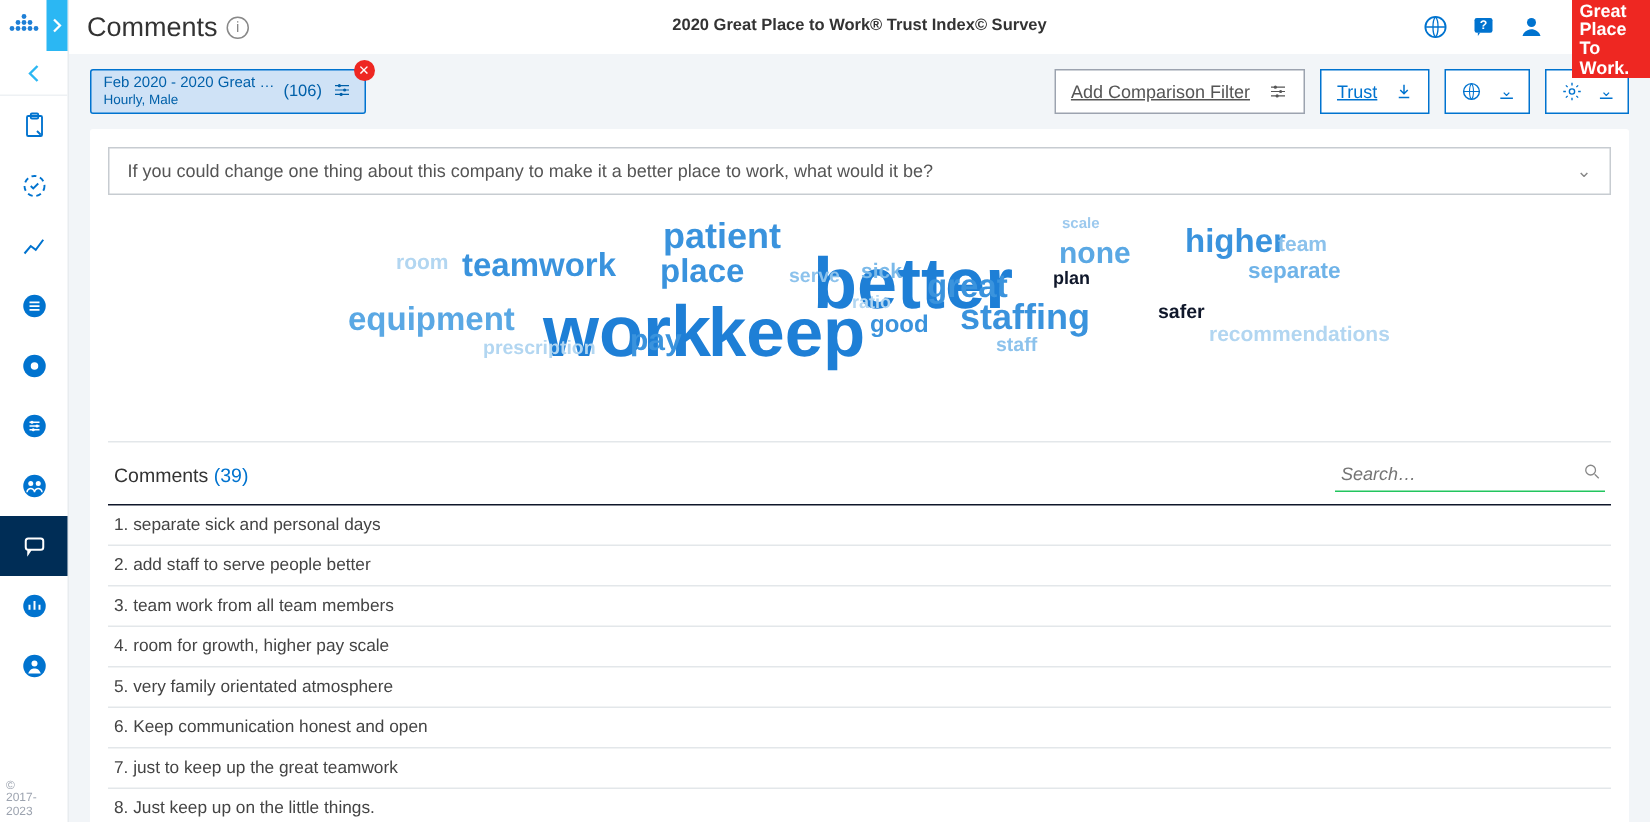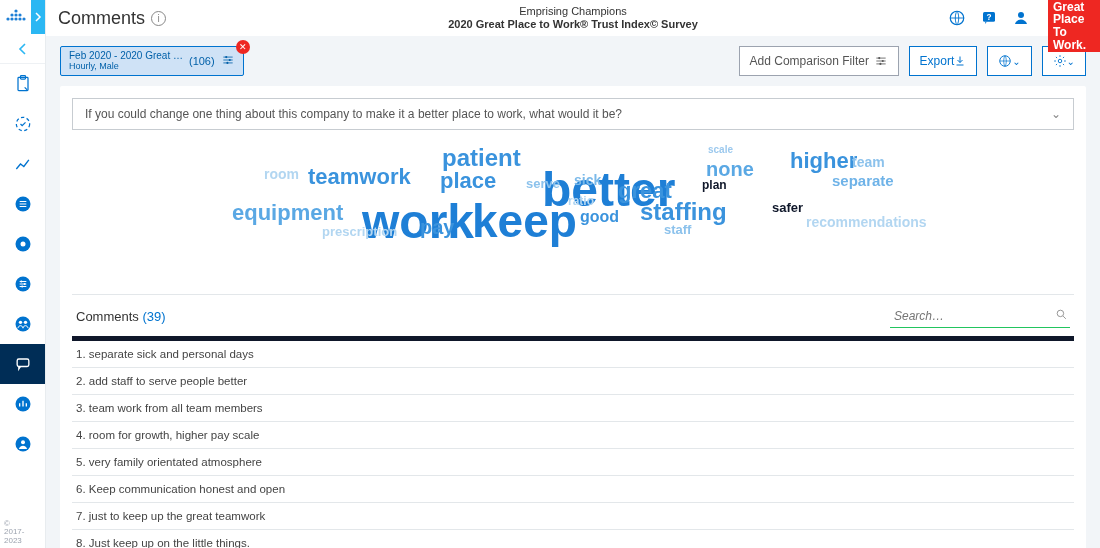--- a/index.html
+++ b/index.html
@@ -48,21 +48,21 @@
   
   .filterbar{background:var(--bg);padding:10px 14px;display:flex;align-items:center;gap:10px;}
   .fchip{position:relative;border:1px solid var(--blue);background:#cfe2f6;color:var(--blue-dark);padding:4px 8px 4px 8px;border-radius:2px;display:flex;align-items:center;gap:6px;min-height:28px;cursor:pointer;}
   .fchip .line1{font-size:10px;line-height:1.05;text-align:right;}
   .fchip .line2{font-size:9px;line-height:1.05;color:var(--blue-dark);}
   .fchip-lines{display:flex;flex-direction:column;}
   .fchip .count{font-size:11px;color:var(--blue-dark);}
   .fchip .tune{font-size:13px;}
   .fchip-close{position:absolute;top:-7px;right:-7px;width:14px;height:14px;border-radius:50%;background:var(--red);color:#fff;font-size:9px;display:flex;align-items:center;justify-content:center;cursor:pointer;}
   .filterbar-spacer{flex:1;}
-  .fbtn{height:30px;border:1px solid #9ca3af;background:#fff;display:flex;align-items:center;gap:0;padding:0 10px;font-size:12px;color:#555;cursor:pointer;}
+  .fbtn{height:30px;border:1px solid #9ca3af;background:#fff;display:flex;align-items:center;gap:12px;padding:0 10px;font-size:12px;color:#555;cursor:pointer;text-decoration:underline;}
   .fbtn.blue{border-color:var(--blue);color:var(--blue);}
   .fbtn .caret{font-size:10px;}
 
   
   .content{flex:1;overflow:auto;background:var(--bg);padding:0 14px 14px 14px;}
   .panel{background:#fff;border-radius:2px;padding:0 0 0 0;}
 
   .question-select{margin:0 0 14px 0;}
   .qsel{border:1px solid #c7ccd1;background:#fff;padding:8px 12px;font-size:12px;color:#555;display:flex;align-items:center;justify-content:space-between;cursor:pointer;}
   .qsel .chev{font-size:12px;color:#888;}
@@ -72,21 +72,21 @@
   .w{position:absolute;font-weight:600;white-space:nowrap;}
 
   
   .comments-head{display:flex;align-items:center;border-top:1px solid #e3e7ea;padding:10px 4px 8px 4px;}
   .comments-title{font-size:13px;color:#333;}
   .comments-title .cnt{color:var(--blue);}
   .search-wrap{margin-left:auto;position:relative;}
   .search-wrap input{border:none;border-bottom:1px solid #22c55e;padding:4px 22px 4px 4px;font-size:12px;font-style:italic;width:180px;outline:none;color:#555;}
   .search-wrap .mag{position:absolute;right:2px;top:3px;color:#888;font-size:13px;}
   .c-row{border-top:1px solid #e3e7ea;padding:7px 4px;font-size:11.5px;color:#444;}
-  .c-row:first-child{border-top:5px solid #0f172a;}
+  .c-row:first-child{border-top:1px solid #0f172a;}
 
   
   .content::-webkit-scrollbar{width:10px;}
   .content::-webkit-scrollbar-thumb{background:#c3c9ce;border-radius:6px;}
   .content::-webkit-scrollbar-track{background:#eef1f3;}
 </style>
 </head>
 <body>
 
 <div class="sidebar">
@@ -193,21 +193,20 @@
 </div>
 
 <div class="main">
 
   <div class="topbar">
     <div class="page-title">
       <span>Comments</span>
       <span class="info-circle">i</span>
     </div>
     <div class="survey-block">
-      <div class="survey-name">Emprising Champions</div>
       <div class="survey-sub">2020 Great Place to Work® Trust Index© Survey</div>
     </div>
     <div class="top-icons" style="margin-right:58px">
       <span class="ic">
         <svg width="18" height="18" viewBox="0 0 24 24">
             <circle cx="12" cy="12" r="9" fill="none" stroke="currentColor" stroke-width="1.6"></circle>
             <path d="M3 12h18M12 3c3 3 3 15 0 18M12 3c-3 3-3 15 0 18" stroke="currentColor" stroke-width="1.2" fill="none"></path>
           </svg>
       </span>
       <span class="ic">
@@ -256,21 +255,21 @@
       <span>Add Comparison Filter</span>
       <svg width="14" height="14" viewBox="0 0 24 24">
           <path d="M4 7h16M4 12h16M4 17h16" stroke="currentColor" stroke-width="1.4"></path>
           <circle cx="9" cy="7" r="1.8" fill="currentColor"></circle>
           <circle cx="15" cy="12" r="1.8" fill="currentColor"></circle>
           <circle cx="11" cy="17" r="1.8" fill="currentColor"></circle>
         </svg>
     </div>
 
     <div class="fbtn blue">
-      <span>Export</span>
+      <span>Trust</span>
       <svg width="12" height="12" viewBox="0 0 24 24">
           <path d="M12 3v12M7 10l5 5 5-5M5 20h14" stroke="currentColor" stroke-width="2" fill="none"></path>
         </svg>
     </div>
 
     <div class="fbtn blue">
       <svg width="14" height="14" viewBox="0 0 24 24">
           <circle cx="12" cy="12" r="9" fill="none" stroke="currentColor" stroke-width="1.6"></circle>
           <path d="M3 12h18M12 3c3 3 3 15 0 18M12 3c-3 3-3 15 0 18" stroke="currentColor" stroke-width="1.2" fill="none"></path>
         </svg>

